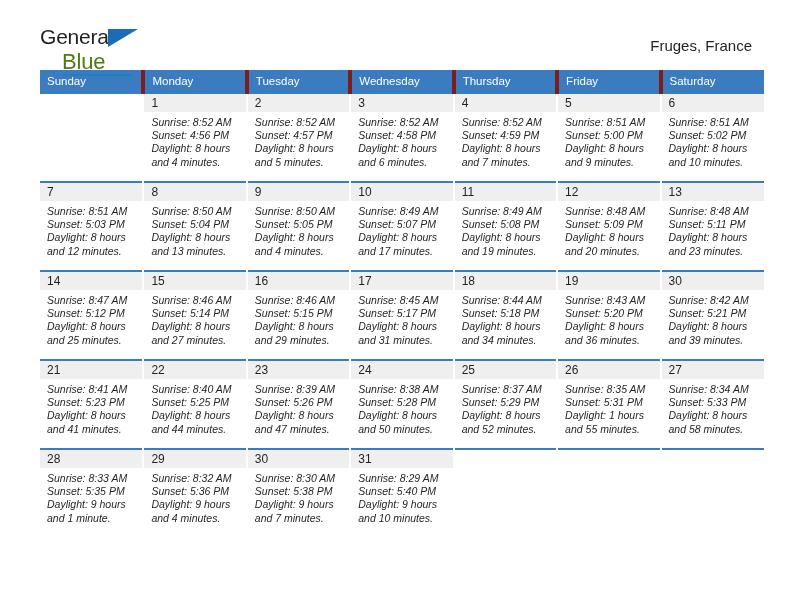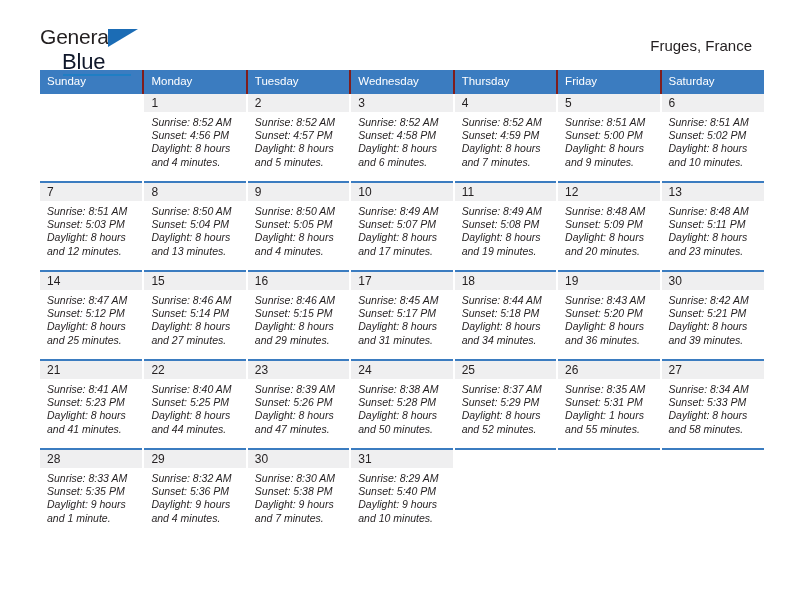--- a/index.html
+++ b/index.html
@@ -50,21 +50,21 @@
     left: 68px;
     top: 3px;
     width: 0;
     height: 0;
     border-left: 30px solid #1b6cb5;
     border-bottom: 18px solid transparent;
   }
   .logo-row2 {
     display: block;
     font-size: 22px;
-    color: #0f172a;
+    color: #4d7c0f;
     margin-top: 1px;
     margin-left: 22px;
     letter-spacing: -0.2px;
   }
   .logo-underline {
     width: 68px;
     height: 2px;
     background: #1f7ec4;
     margin-left: 23px;
     margin-top: 1px;
@@ -95,21 +95,21 @@
   }
   .dow-row th {
     background: #3b7cc0;
     color: #ffffff;
     font-size: 11.5px;
     font-weight: normal;
     text-align: left;
     padding: 5px 0 5px 7px;
     height: 19px;
     box-sizing: border-box;
-    border-right: 2px solid #7f1d1d;
+    border-right: 4px solid #7f1d1d;
     vertical-align: middle;
   }
   .dow-row th:last-child { border-right: none; }
 
   .week-row td {
     width: 103.4px;
     height: 89px;
     padding: 0;
     vertical-align: top;
     border-top: 2px solid #3b7cc0;

